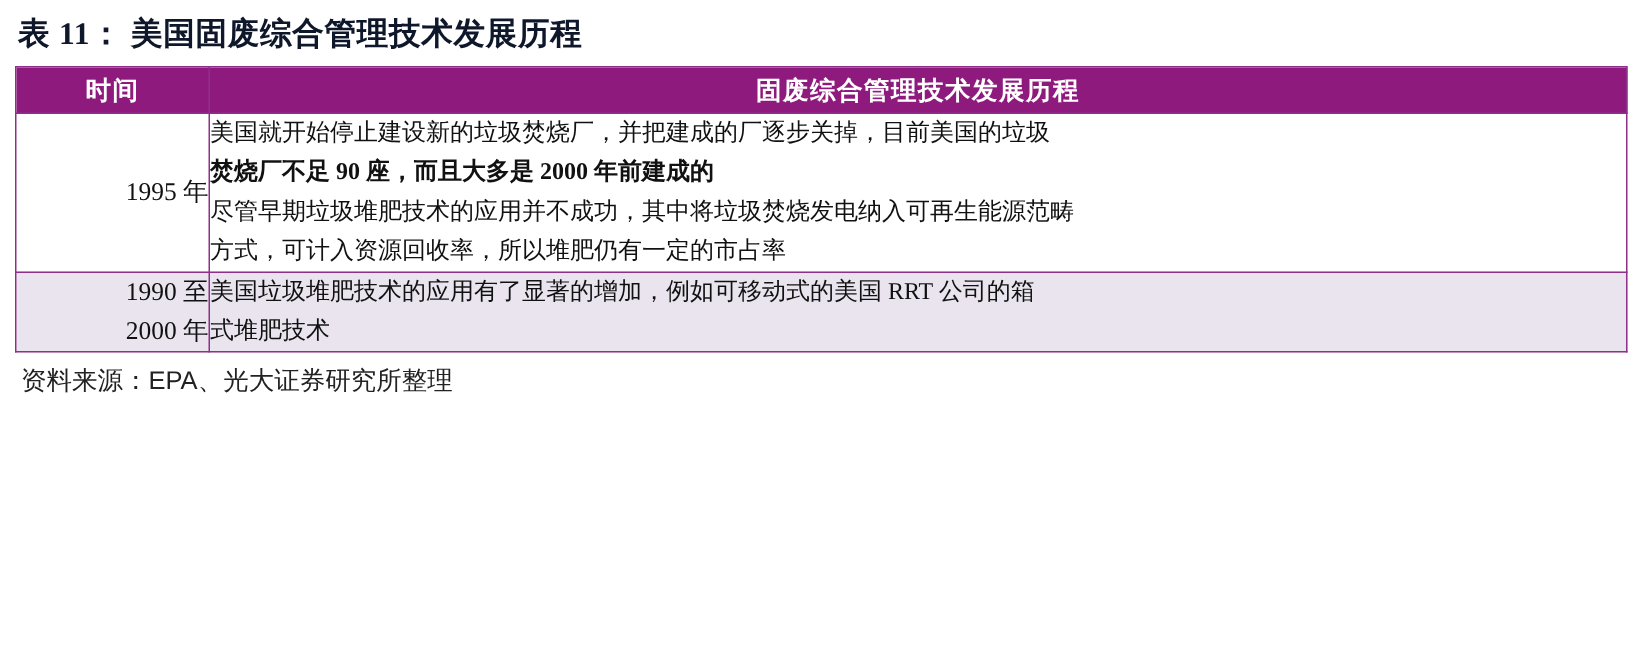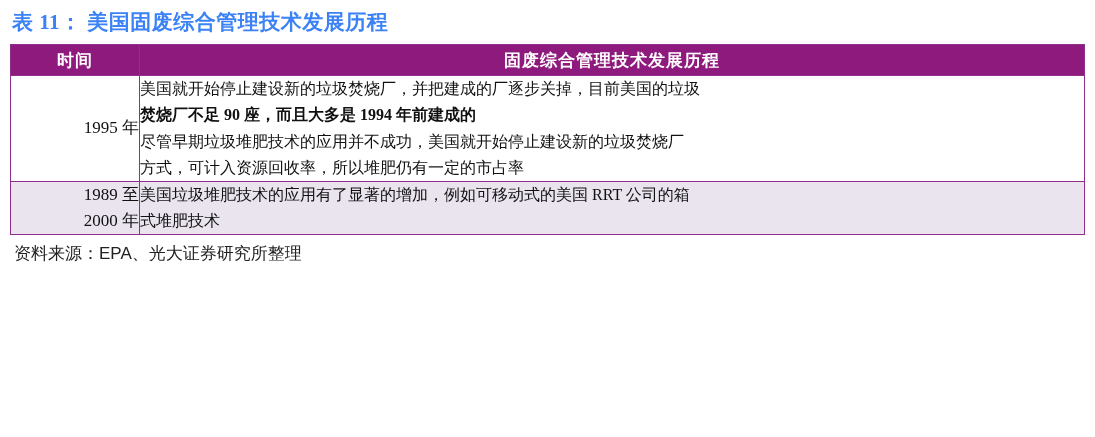--- a/index.html
+++ b/index.html
@@ -17,21 +17,21 @@
   .page {
     position: relative;
     width: 1095px;
     height: 437px;
     box-sizing: border-box;
     padding: 6px 10px 0 10px;
   }
   .table-title {
     font-size: 21px;
     font-weight: bold;
-    color: #3b82f6;
+    color: #0f172a;
     letter-spacing: 0.5px;
     margin: 2px 0 8px 2px;
     white-space: nowrap;
   }
   table.main-table {
     border-collapse: collapse;
     width: 1072px;
     table-layout: fixed;
   }
   table.main-table th,
@@ -101,32 +101,32 @@
         <th class="col-desc">固废综合管理技术发展历程</th>
       </tr>
     </thead>
     <tbody>
 
       <tr class="row-plain">
         <td class="time-cell">1995 年</td>
         <td class="desc-cell">
           <p class="desc-para">
             <span class="desc-line">美国就开始停止建设新的垃圾焚烧厂，并把建成的厂逐步关掉，目前美国的垃圾</span>
-            <span class="desc-line bold">焚烧厂不足 90 座，而且大多是 1994 年前建成的</span>
+            <span class="desc-line bold">焚烧厂不足 90 座，而且大多是 2000 年前建成的</span>
           </p>
           <p class="desc-para">
-            <span class="desc-line">尽管早期垃圾堆肥技术的应用并不成功，美国就开始停止建设新的垃圾焚烧厂</span>
+            <span class="desc-line">尽管早期垃圾堆肥技术的应用并不成功，其中将垃圾焚烧发电纳入可再生能源范畴</span>
             <span class="desc-line">方式，可计入资源回收率，所以堆肥仍有一定的市占率</span>
           </p>
         </td>
       </tr>
 
       <tr class="row-alt">
         <td class="time-cell">
-          <span class="desc-line">1989 至</span>
+          <span class="desc-line">1990 至</span>
           <span class="desc-line">2000 年</span>
         </td>
         <td class="desc-cell">
           <p class="desc-para">
             <span class="desc-line">美国垃圾堆肥技术的应用有了显著的增加，例如可移动式的美国 RRT 公司的箱</span>
             <span class="desc-line">式堆肥技术</span>
           </p>
         </td>
       </tr>
 

